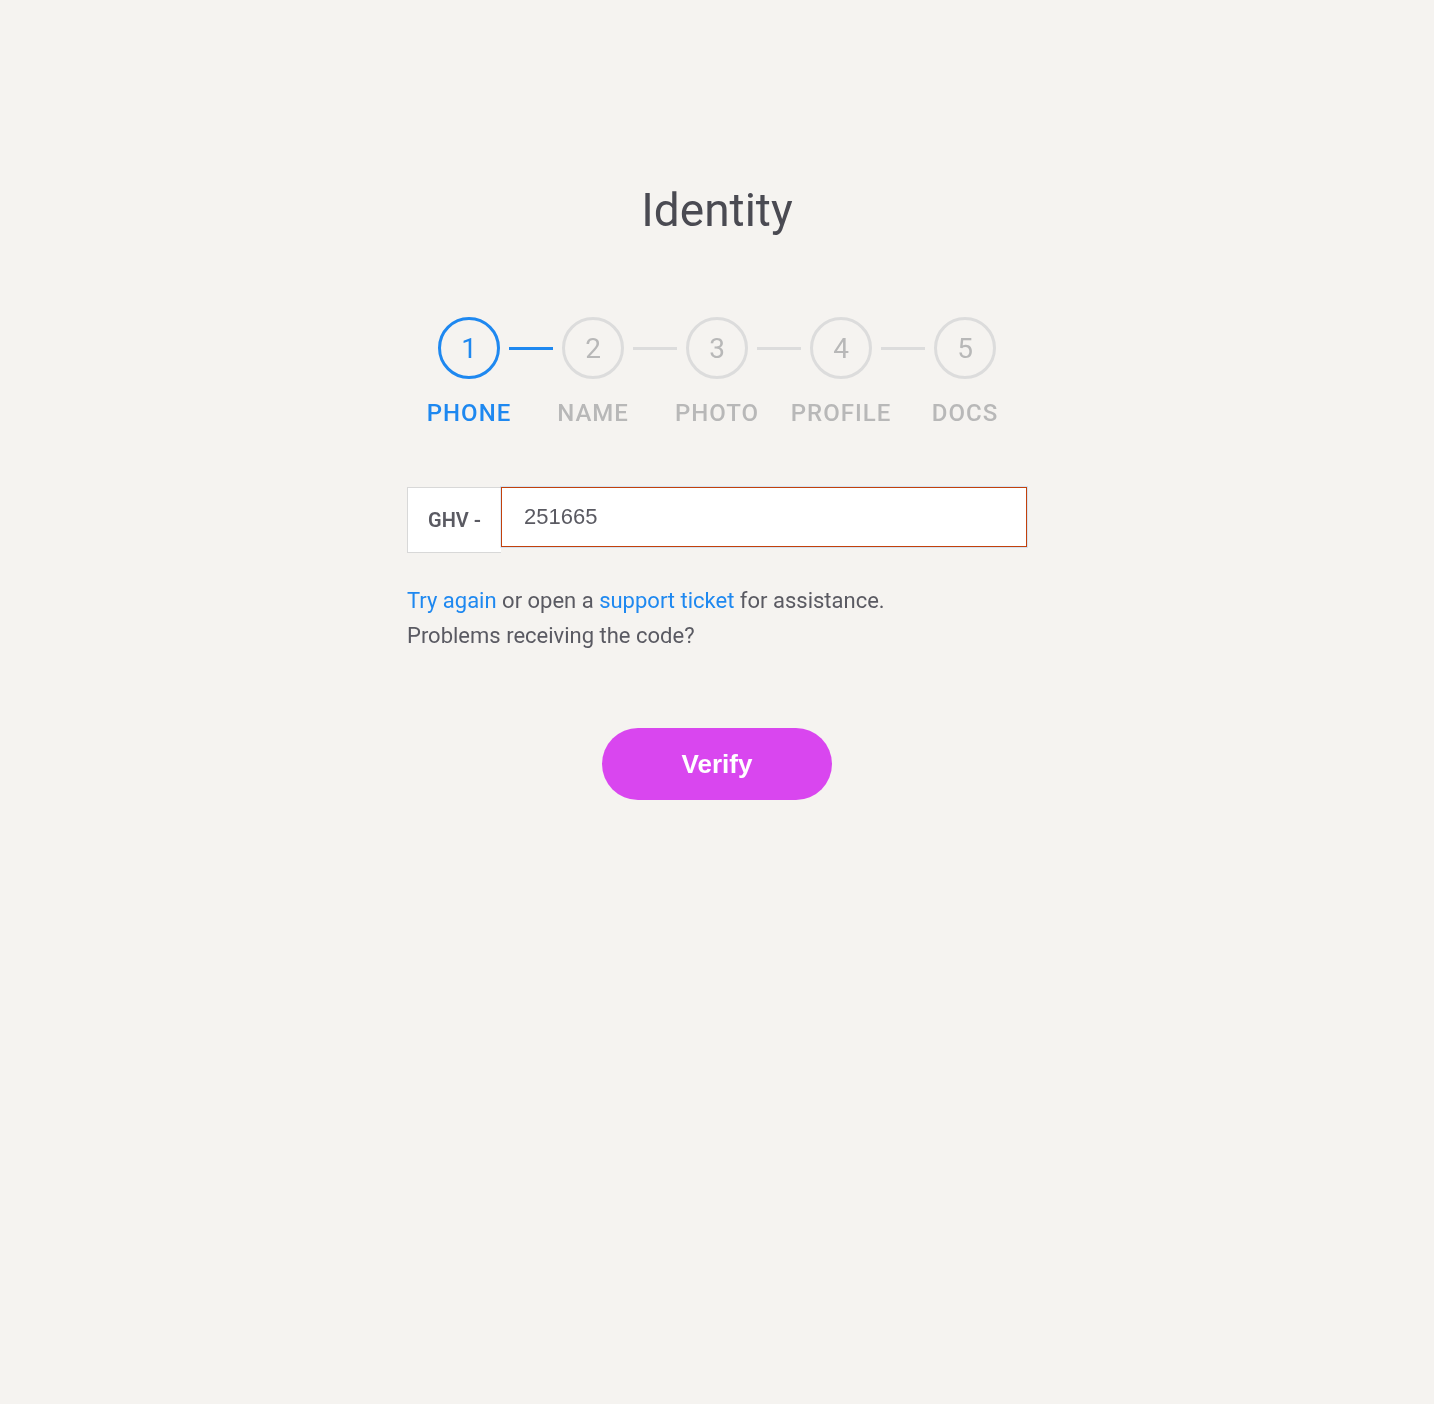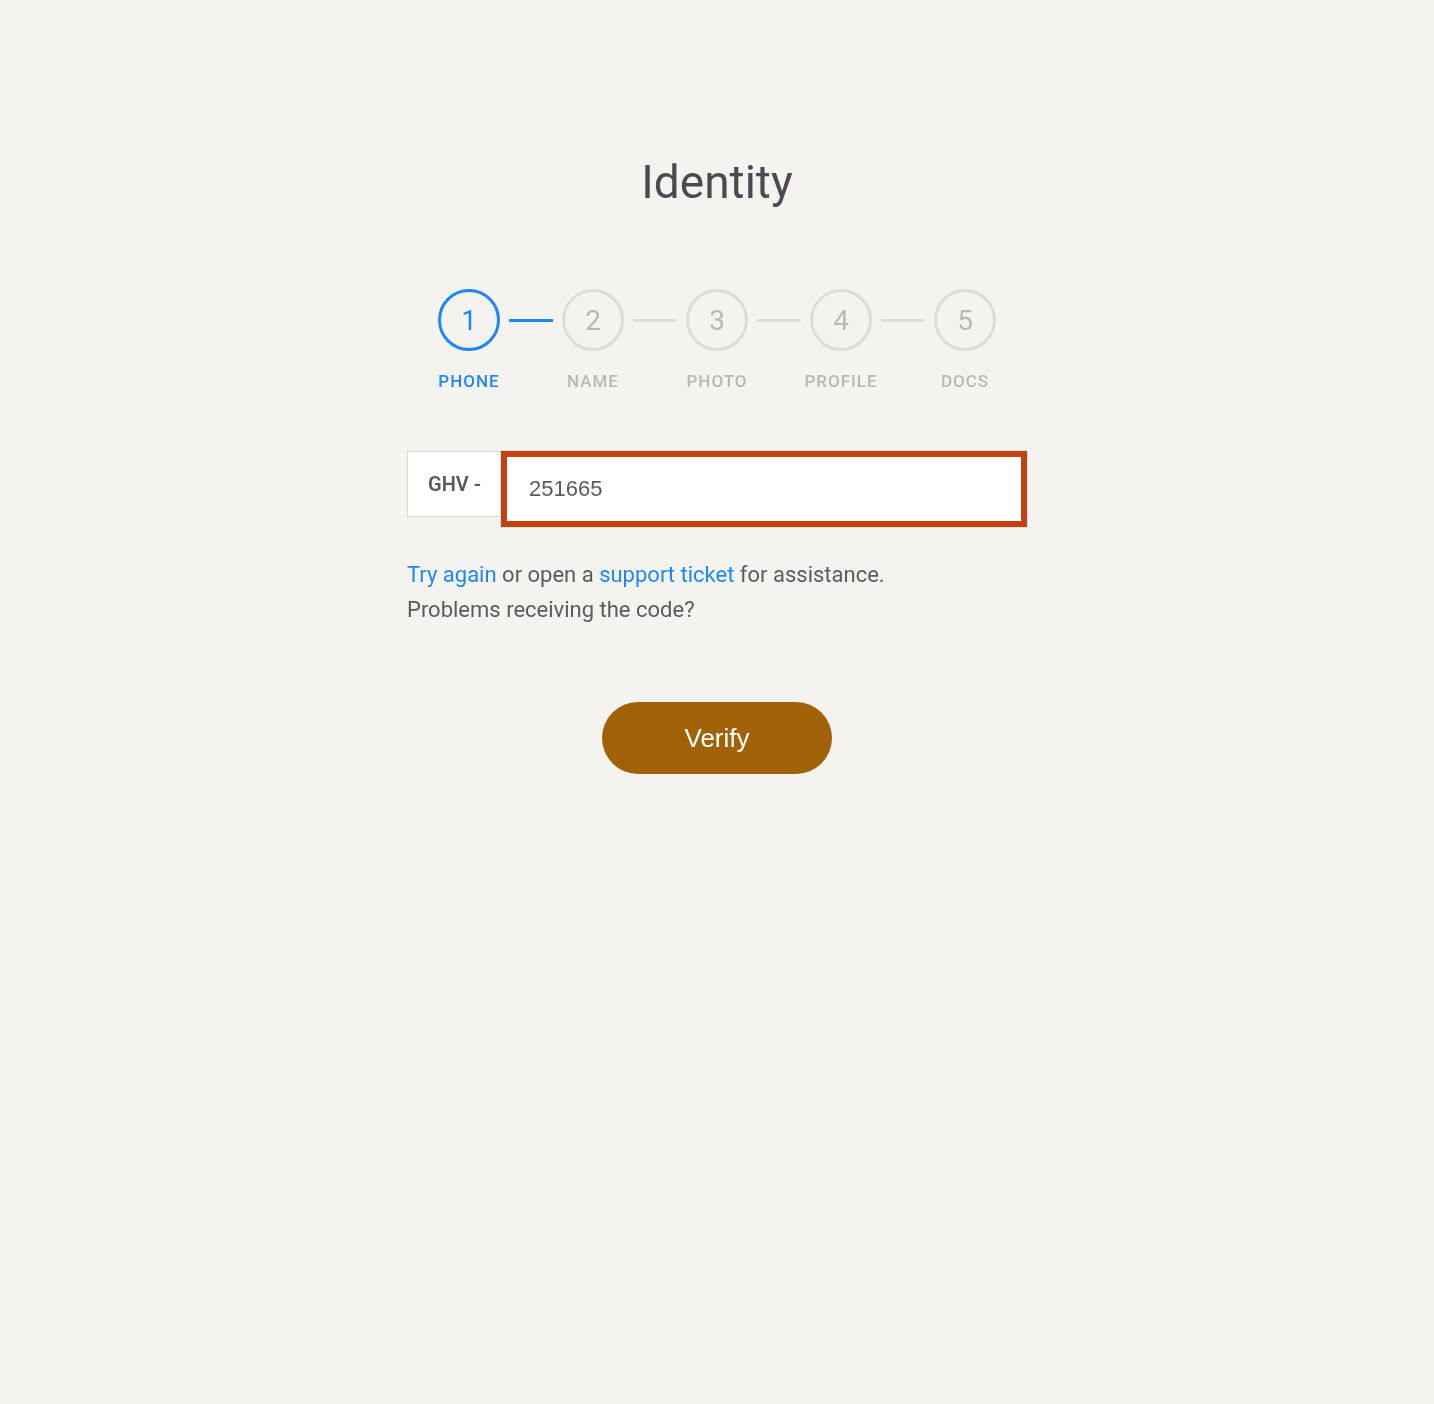--- a/index.html
+++ b/index.html
@@ -22,20 +22,21 @@
       display: flex;
       flex-direction: column;
       align-items: center;
     }
     .page-title {
       font-size: 46px;
       font-weight: 400;
       color: #4a4a52;
       margin-bottom: 80px;
       text-align: center;
+      margin-top: 28px;
     }
     .stepper {
       display: flex;
       align-items: flex-start;
       justify-content: center;
       gap: 0;
       margin-bottom: 60px;
     }
     .step {
       display: flex;
@@ -55,21 +56,21 @@
       font-weight: 400;
       color: #b8b8b8;
       background-color: transparent;
     }
     .step.active .step-circle {
       border-color: #1e88f0;
       color: #1e88f0;
     }
     .step-label {
       margin-top: 20px;
-      font-size: 17px;
+      font-size: 24px;
       font-weight: 500;
       letter-spacing: 1px;
       color: #b8b8b8;
     }
     .step.active .step-label {
       color: #1e88f0;
     }
     .step-connector {
       width: 44px;
       height: 3px;
@@ -110,49 +111,49 @@
       background-color: #ffffff;
       border: 1px solid #d8d8d8;
       border-right: none;
       font-size: 20px;
       font-weight: 600;
       color: #5a5a62;
       height: 66px;
     }
     .pin-input {
       flex: 1;
-      height: 76px;
+      height: 60px;
       padding: 0 22px;
       font-size: 22px;
       color: #5a5a62;
       background-color: #ffffff;
-      border: 6px solid #c2410c;
+      border: 1px solid #c2410c;
       outline: none;
       box-shadow: 0 0 0 1px rgba(30,136,240,0.15);
     }
     .help-text {
       font-size: 22px;
       color: #5a5a62;
       line-height: 1.6;
     }
     .help-text a {
       color: #1e88f0;
       text-decoration: none;
       cursor: pointer;
     }
     .verify-button {
       margin-top: 75px;
       width: 230px;
       height: 72px;
-      background-color: #a16207;
+      background-color: #d946ef;
       color: #ffffff;
       border: none;
       border-radius: 40px;
       font-size: 26px;
-      font-weight: 400;
+      font-weight: 700;
       cursor: pointer;
       align-self: center;
       display: block;
       margin-left: auto;
       margin-right: auto;
     }
   </style>
 </head>
 <body>
 

